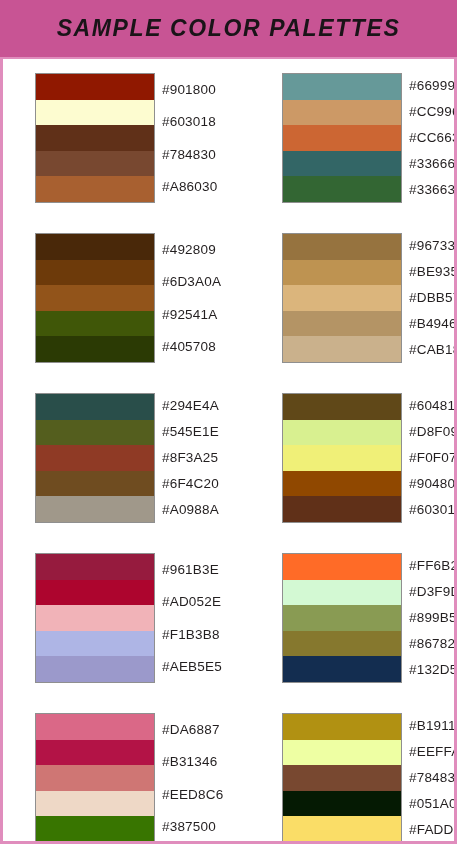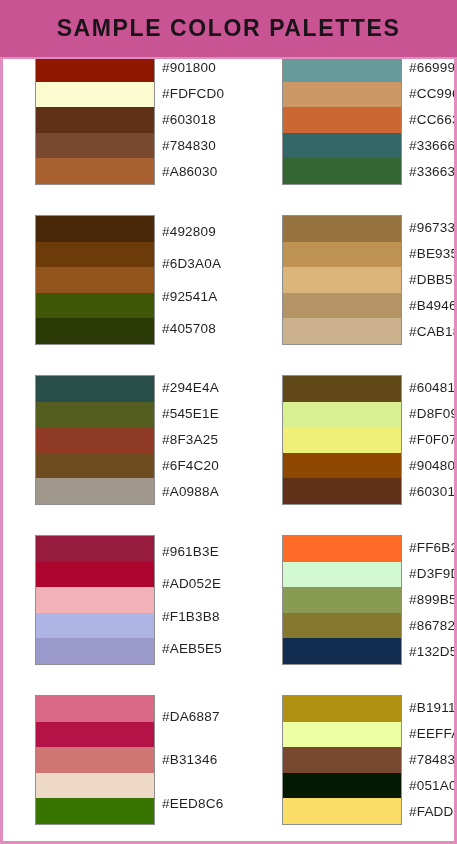--- a/index.html
+++ b/index.html
@@ -31,33 +31,33 @@
     justify-content: center;
     box-sizing: border-box;
   }
   .header-title {
     font-size: 23px;
     font-weight: bold;
     letter-spacing: 1.6px;
     color: #1a1418;
     font-family: "Liberation Sans", sans-serif;
     white-space: nowrap;
+    font-style: italic;
   }
   .content {
     flex: 1 1 auto;
     border: 3px solid #e08dbd;
     border-top: 2px solid #e08dbd;
     box-sizing: border-box;
     background: #ffffff;
-    padding: 14px 0 16px 0;
+    padding: 14px 0 0 0;
     display: flex;
     flex-direction: column;
     align-items: stretch;
     overflow: hidden;
-    justify-content: flex-end;
   }
   .group {
     display: flex;
     flex-direction: row;
     height: 130px;
     flex: 0 0 130px;
     margin-bottom: 30px;
   }
   .group:last-child {
     margin-bottom: 0;
@@ -117,21 +117,20 @@
         <div class="palette left">
           <div class="swatch-stack" style="border-color: rgb(143, 143, 143);">
             <div class="swatch" style="background: rgb(144, 24, 0);"></div>
             <div class="swatch" style="background: rgb(253, 252, 208);"></div>
             <div class="swatch" style="background: rgb(96, 48, 24);"></div>
             <div class="swatch" style="background: rgb(120, 72, 48);"></div>
             <div class="swatch" style="background: rgb(168, 96, 48);"></div>
           </div>
           <div class="label-stack">
             <div class="swatch-label">#901800</div>
-            <div class="swatch-label">#FDFCD0</div>
             <div class="swatch-label">#603018</div>
             <div class="swatch-label">#784830</div>
             <div class="swatch-label">#A86030</div>
           </div>
         </div>
         <div class="palette right">
           <div class="swatch-stack" style="border-color: rgb(143, 143, 143);">
             <div class="swatch" style="background: rgb(102, 153, 153);"></div>
             <div class="swatch" style="background: rgb(204, 153, 102);"></div>
             <div class="swatch" style="background: rgb(204, 102, 51);"></div>
@@ -253,20 +252,21 @@
             <div class="swatch" style="background: rgb(218, 104, 135);"></div>
             <div class="swatch" style="background: rgb(179, 19, 70);"></div>
             <div class="swatch" style="background: rgb(207, 118, 116);"></div>
             <div class="swatch" style="background: rgb(238, 216, 198);"></div>
             <div class="swatch" style="background: rgb(56, 117, 0);"></div>
           </div>
           <div class="label-stack">
             <div class="swatch-label">#DA6887</div>
             <div class="swatch-label">#B31346</div>
             <div class="swatch-label">#EED8C6</div>
+            <div class="swatch-label">#387500</div>
           </div>
         </div>
         <div class="palette right">
           <div class="swatch-stack" style="border-color: rgb(143, 143, 143);">
             <div class="swatch" style="background: rgb(177, 145, 18);"></div>
             <div class="swatch" style="background: rgb(238, 255, 163);"></div>
             <div class="swatch" style="background: rgb(120, 72, 48);"></div>
             <div class="swatch" style="background: rgb(5, 26, 3);"></div>
             <div class="swatch" style="background: rgb(250, 221, 103);"></div>
           </div>

